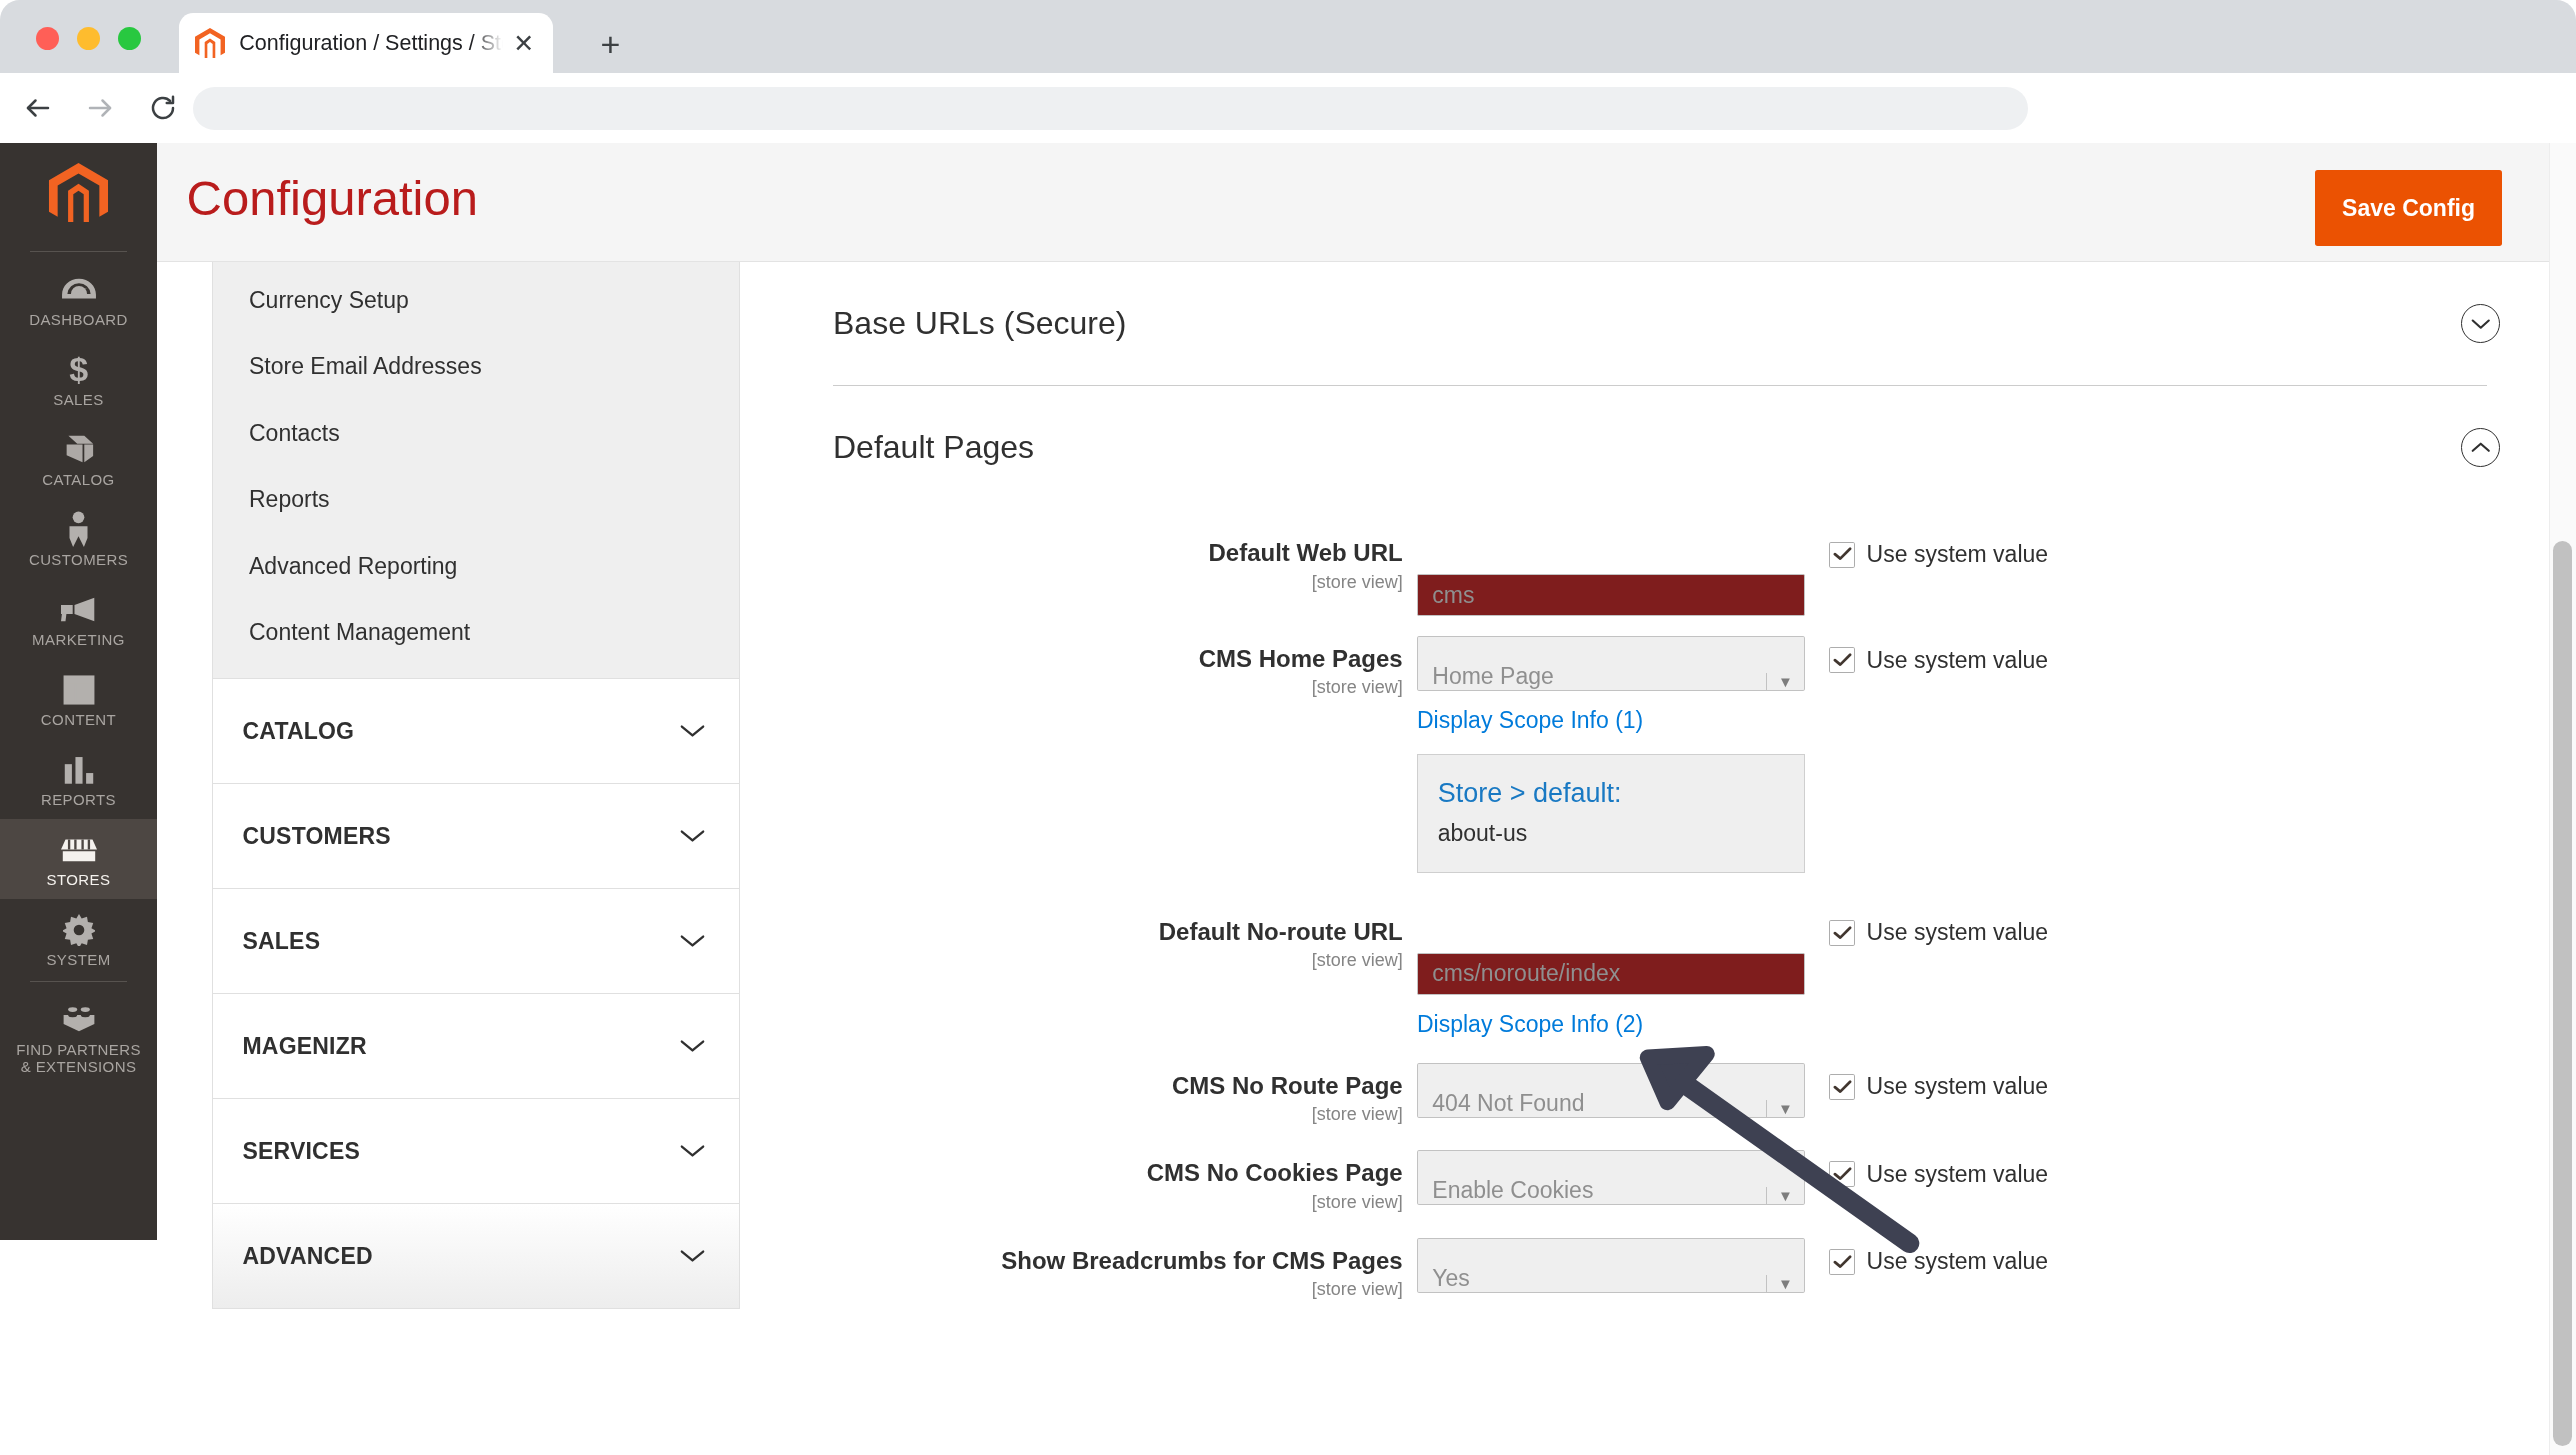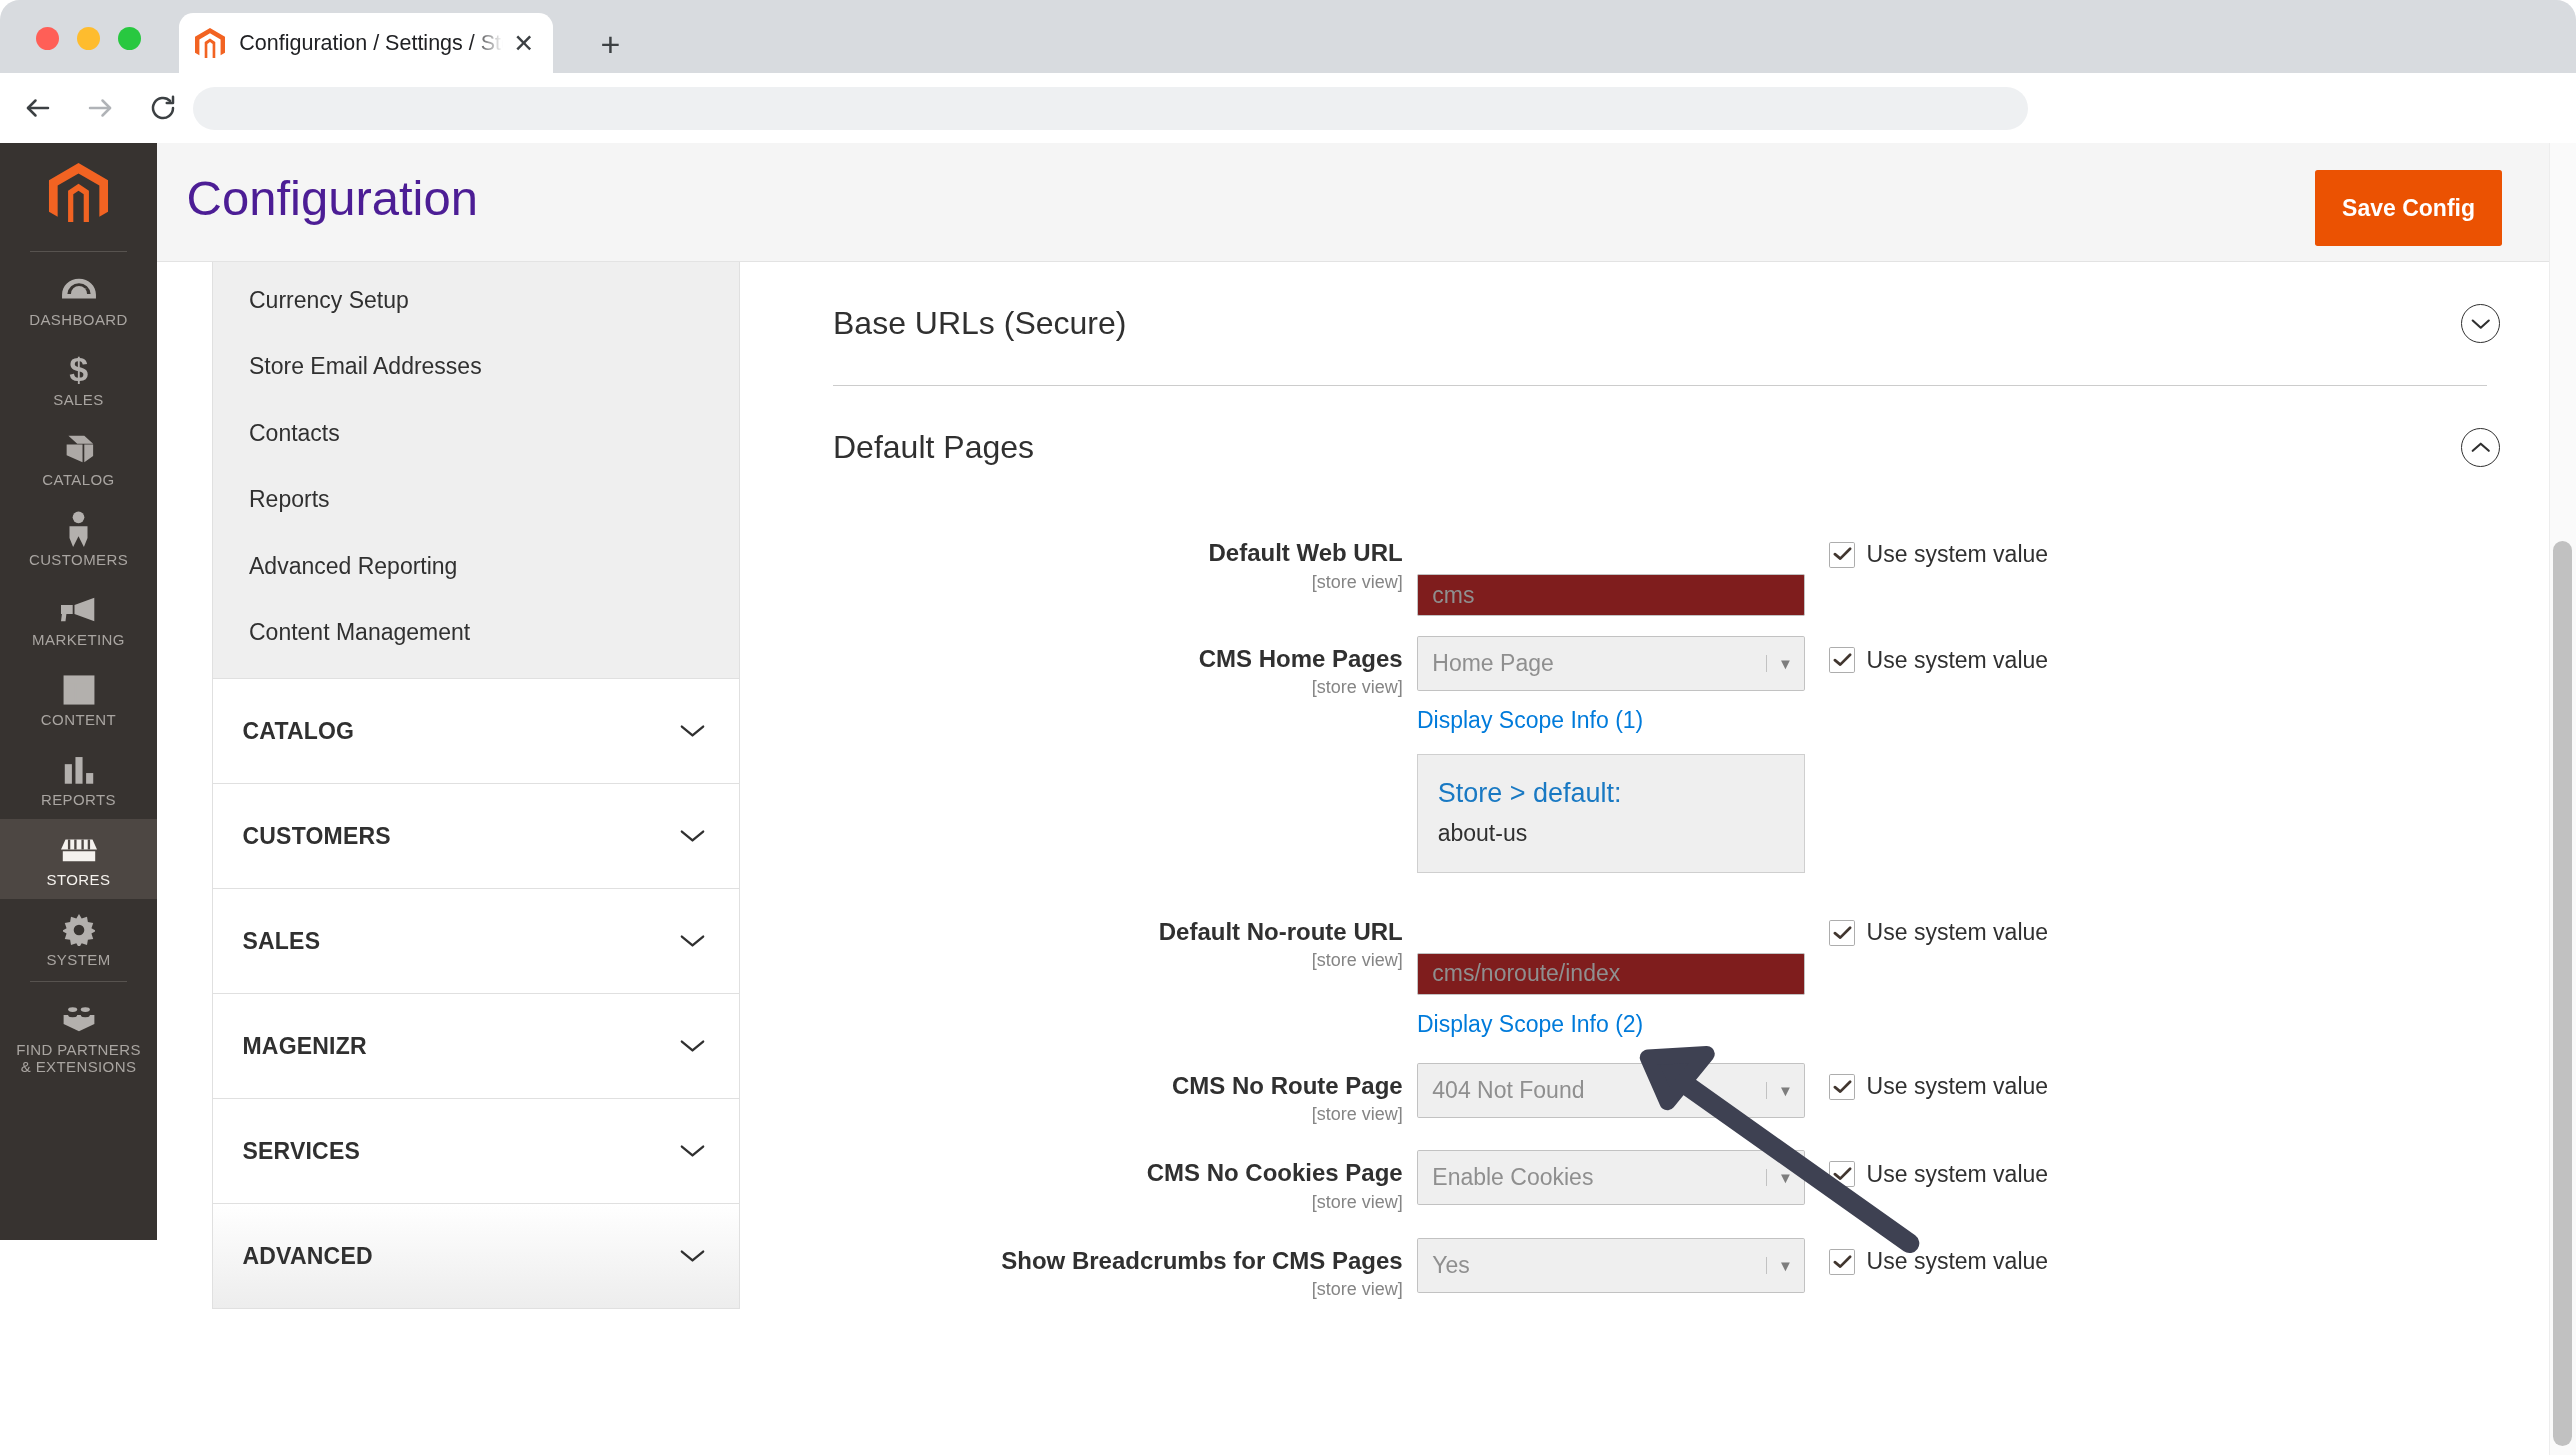--- a/index.html
+++ b/index.html
@@ -88,21 +88,21 @@
   }
   .side-item.active .side-label { color: #f5f2ee; }
 
   
   .page-head {
     position: absolute; left: 157px; top: 0; width: 2419px; height: 119px;
     background: #f5f5f5; border-bottom: 0.9px solid #e3e3e3;
   }
   .page-title {
     position: absolute; left: 29.5px; top: 27px;
-    font-size: 49px; color: #4c1d95; font-weight: 400;
+    font-size: 49px; color: #b91c1c; font-weight: 400;
   }
   .save-config-btn {
     position: absolute; right: 74px; top: 27px;
     background: #eb5202; color: #ffffff; border: none;
     font-family: inherit; font-size: 23px; font-weight: bold;
     padding: 0 27px; height: 76px; border-radius: 2.7px; cursor: pointer;
     display: flex; align-items: center; justify-content: center;
   }
 
   
@@ -163,21 +163,21 @@
   .field-control-col { width: 388px; flex: 0 0 388px; }
 
   .text-input {
     width: 388px; height: 42px; background: #7f1d1d; border: 0.9px solid #c2c2c2;
     border-radius: 1.8px; padding: 0 14.3px;
     font-family: inherit; font-size: 23px; color: #8f8f8f;
     display: flex; align-items: center; margin-top: 44px;
   }
   .select-wrap {
     width: 388px; height: 55px; background: #efefef; border: 0.9px solid #c2c2c2;
-    border-radius: 1.8px; display: flex; align-items: center; overflow: hidden;
+    border-radius: 1.8px; display: flex; align-items: flex-end; overflow: hidden;
   }
   .select-text {
     flex: 1 1 auto; display: flex; align-items: center; padding: 0 14.3px;
     font-size: 23px; color: #8f8f8f; white-space: nowrap; overflow: hidden;
   }
   .select-arrow {
     flex: 0 0 38px; border-left: 0.9px solid #c2c2c2;
     display: flex; align-items: center; justify-content: center;
     font-size: 15px; color: #7d7d7d;
   }

